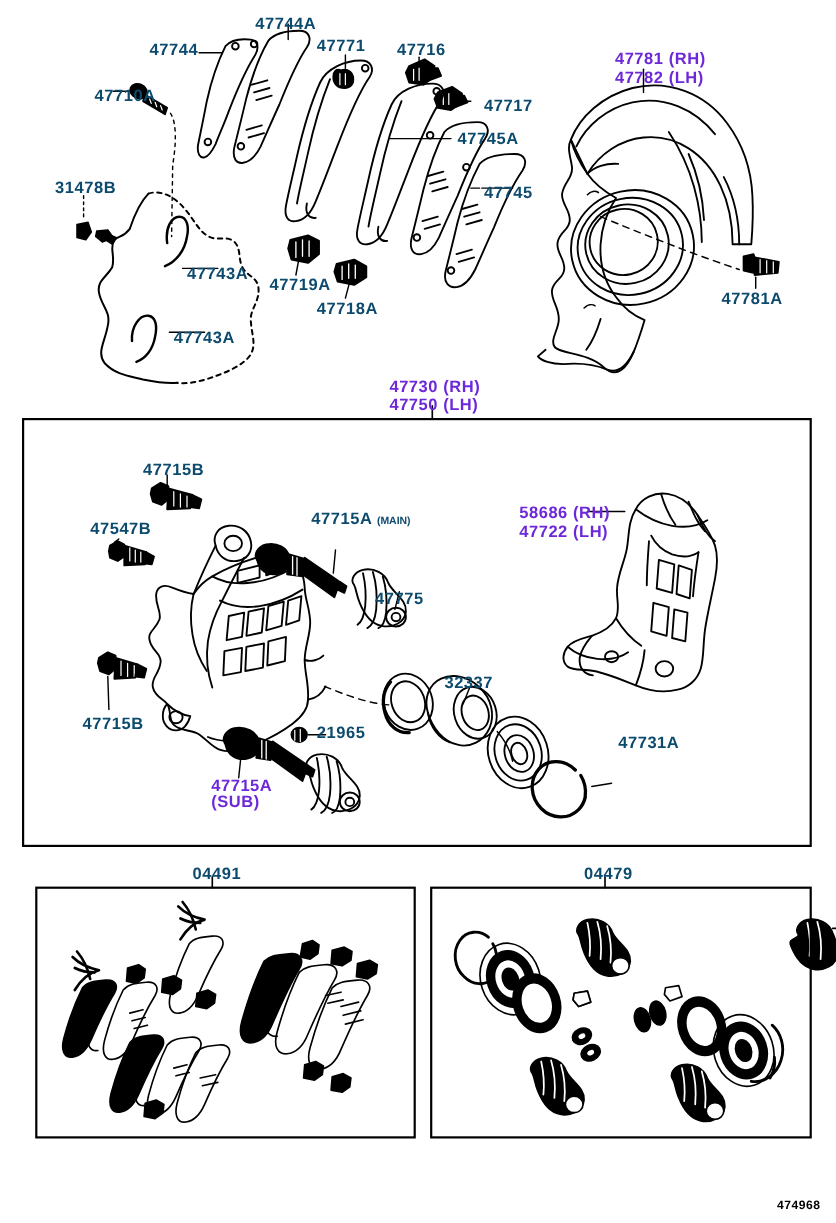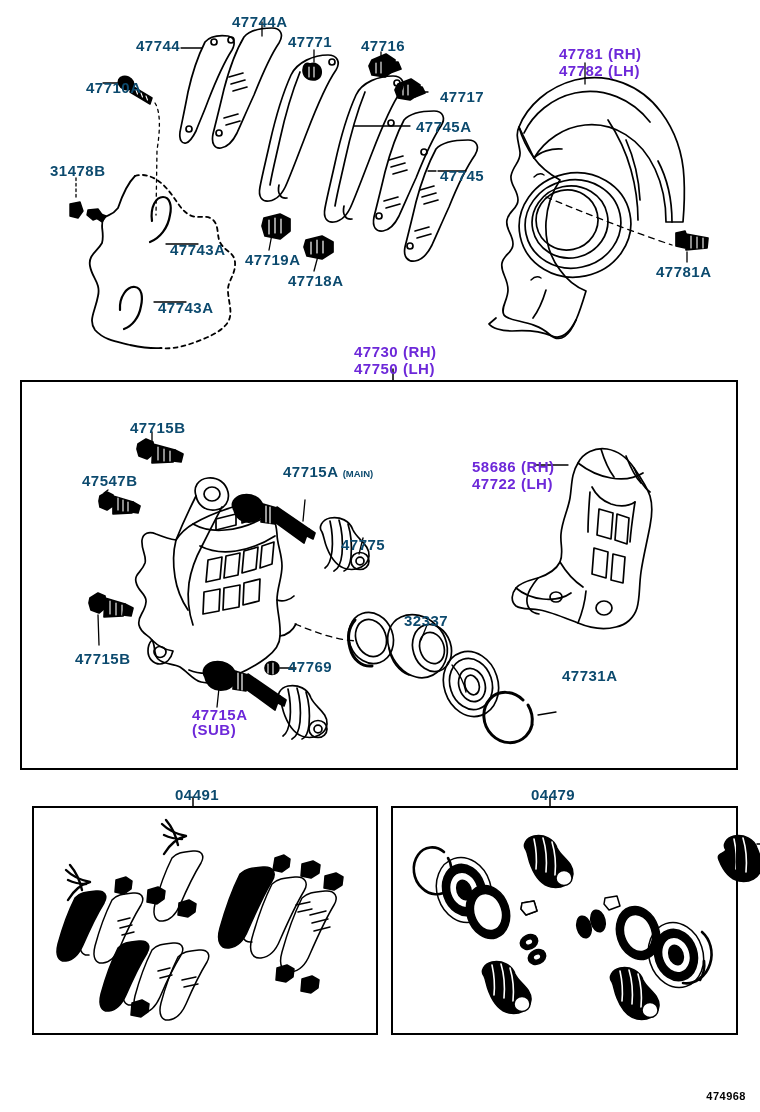--- a/index.html
+++ b/index.html
@@ -574,21 +574,21 @@
   </div>
 
   <div class="lbl" style="left:130px;top:420px;">47715B</div>
   <div class="lbl" style="left:82px;top:473px;">47547B</div>
   <div class="lbl" style="left:283px;top:464px;">
     <span>47715A</span>
     <span class="sfx">(MAIN)</span>
   </div>
   <div class="lbl" style="left:341px;top:537px;">47775</div>
   <div class="lbl" style="left:75px;top:651px;">47715B</div>
-  <div class="lbl" style="left:288px;top:659px;">47769</div>
+  <div class="lbl" style="left:288px;top:659px;">21965</div>
   <div class="lbl" style="left:404px;top:613px;">32337</div>
   <div class="lbl" style="left:562px;top:668px;">47731A</div>
 
   <div class="lbl2" style="left:192px;top:707px;line-height:15px;">
     <span>47715A</span><br>
     <span class="sfx">(SUB)</span>
   </div>
 
   <div class="lbl" style="left:175px;top:787px;">04491</div>
   <div class="lbl" style="left:531px;top:787px;">04479</div>

